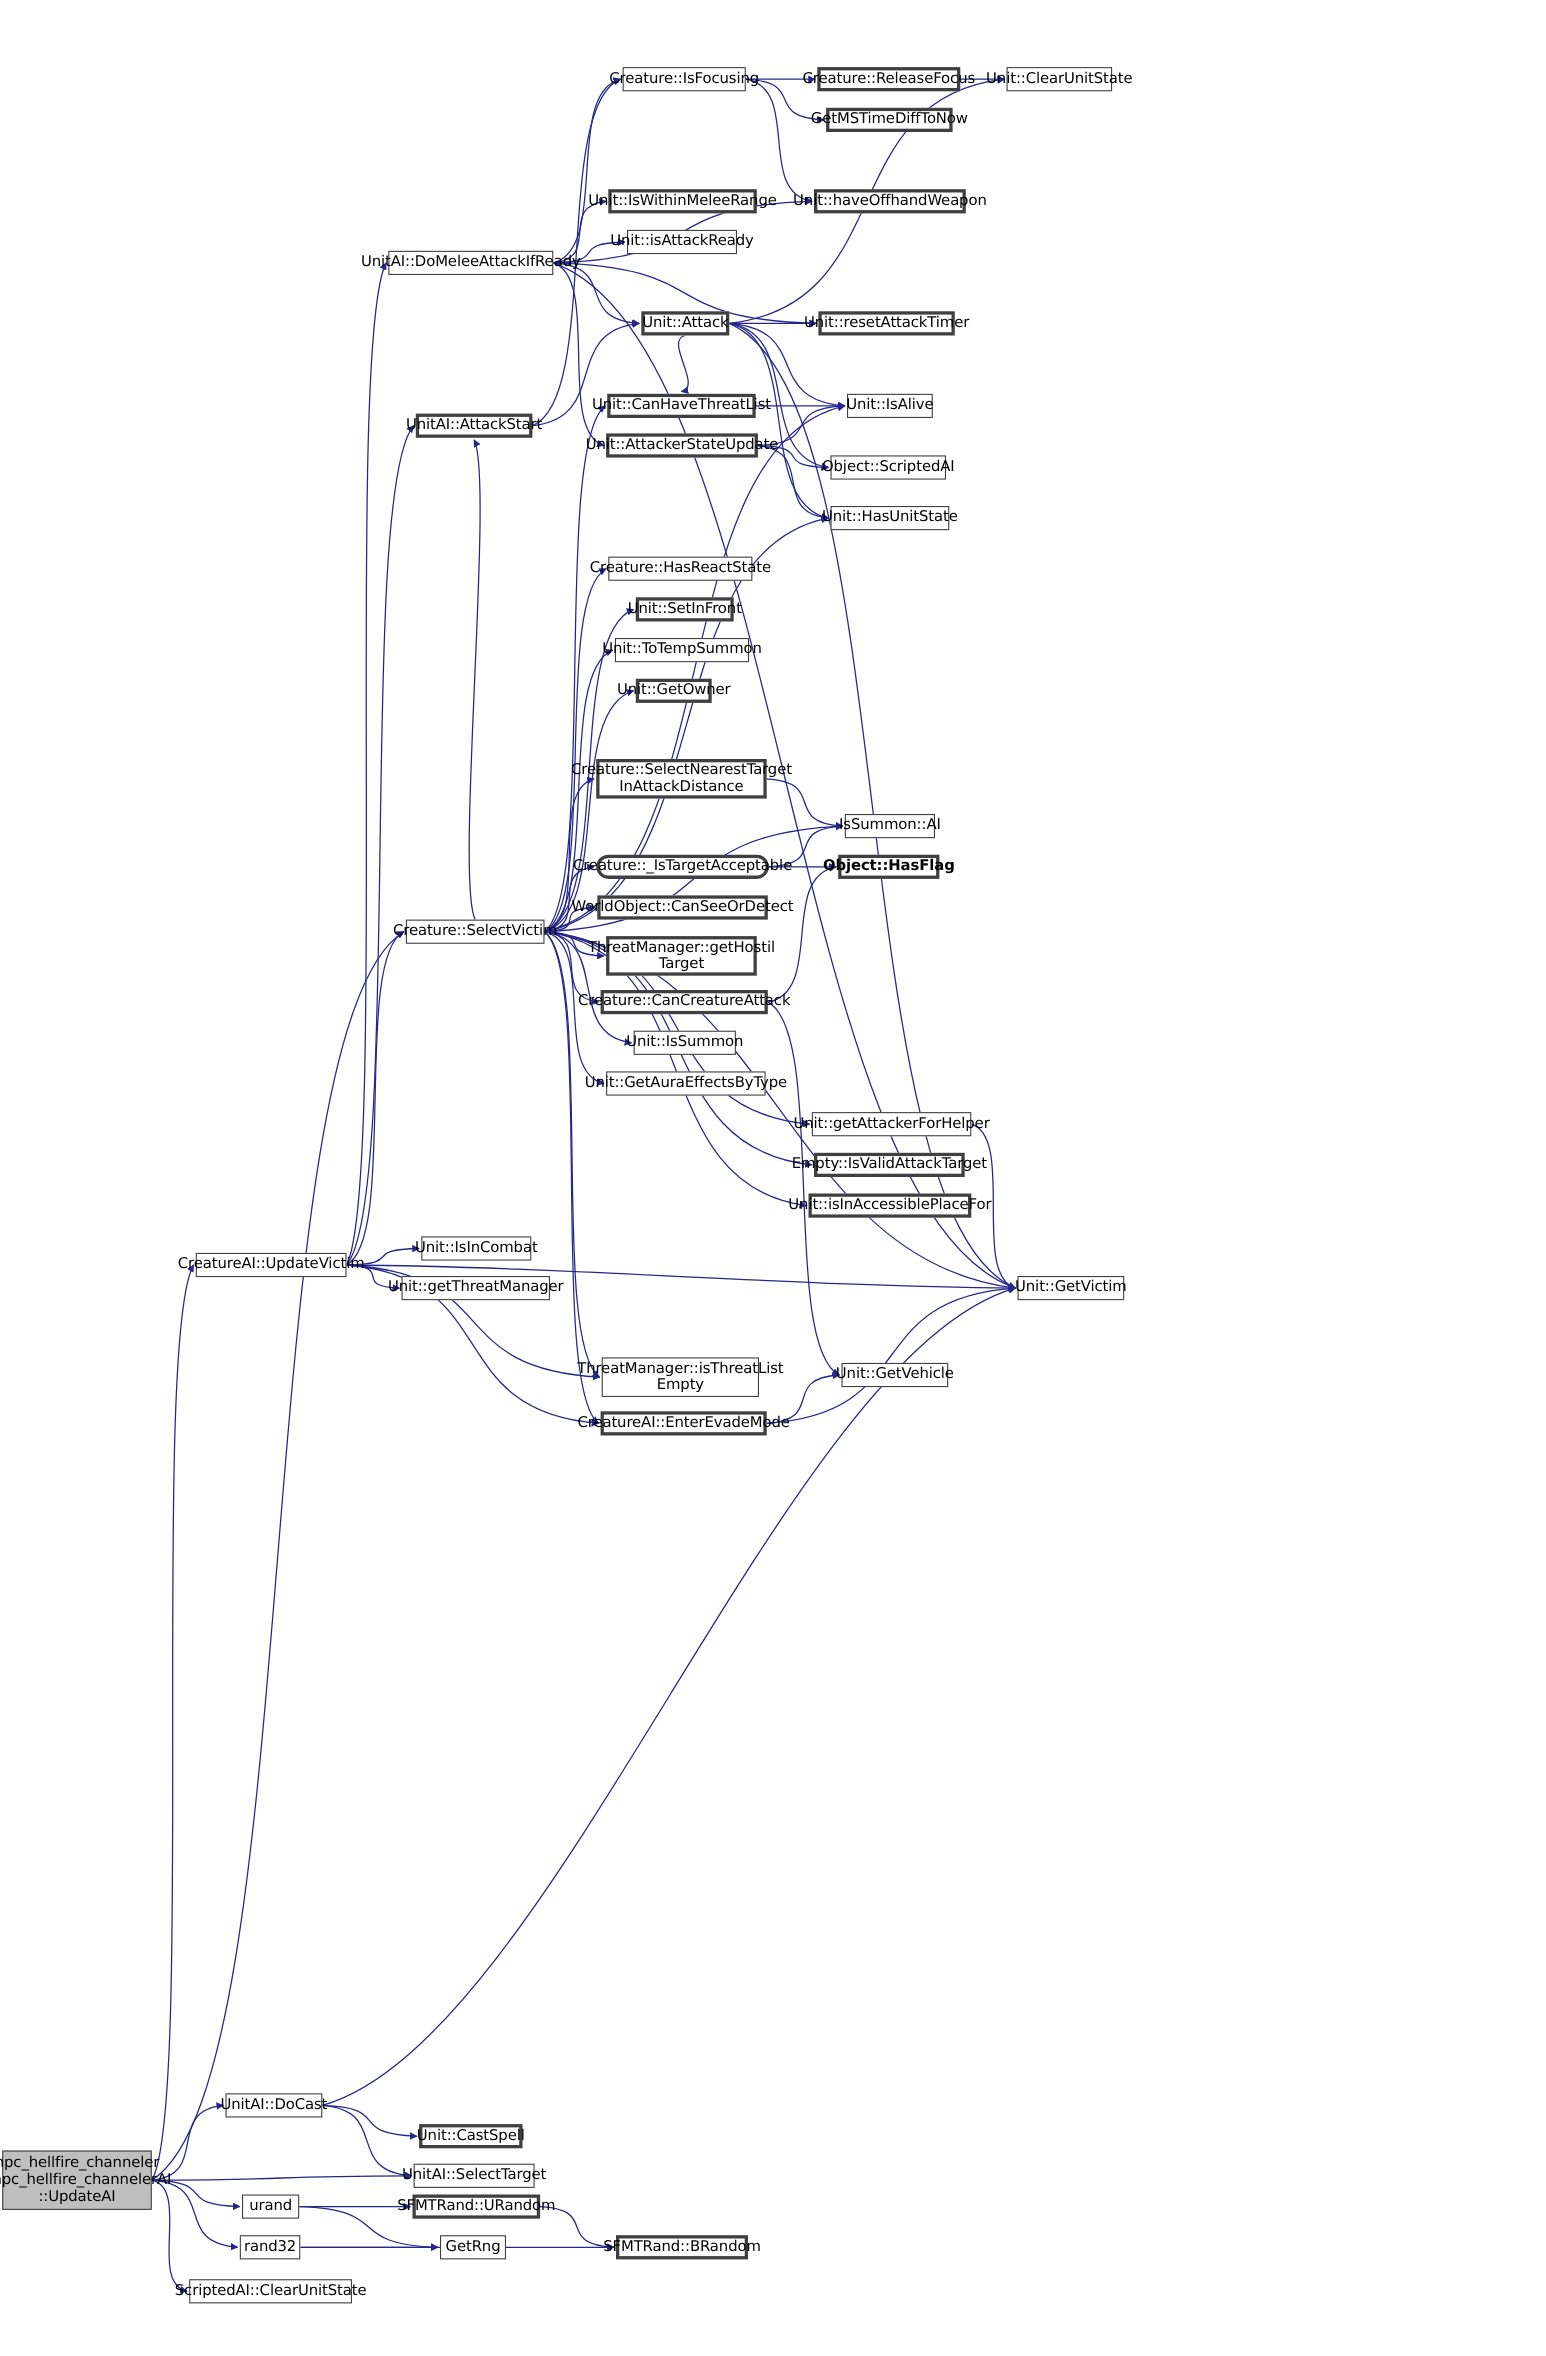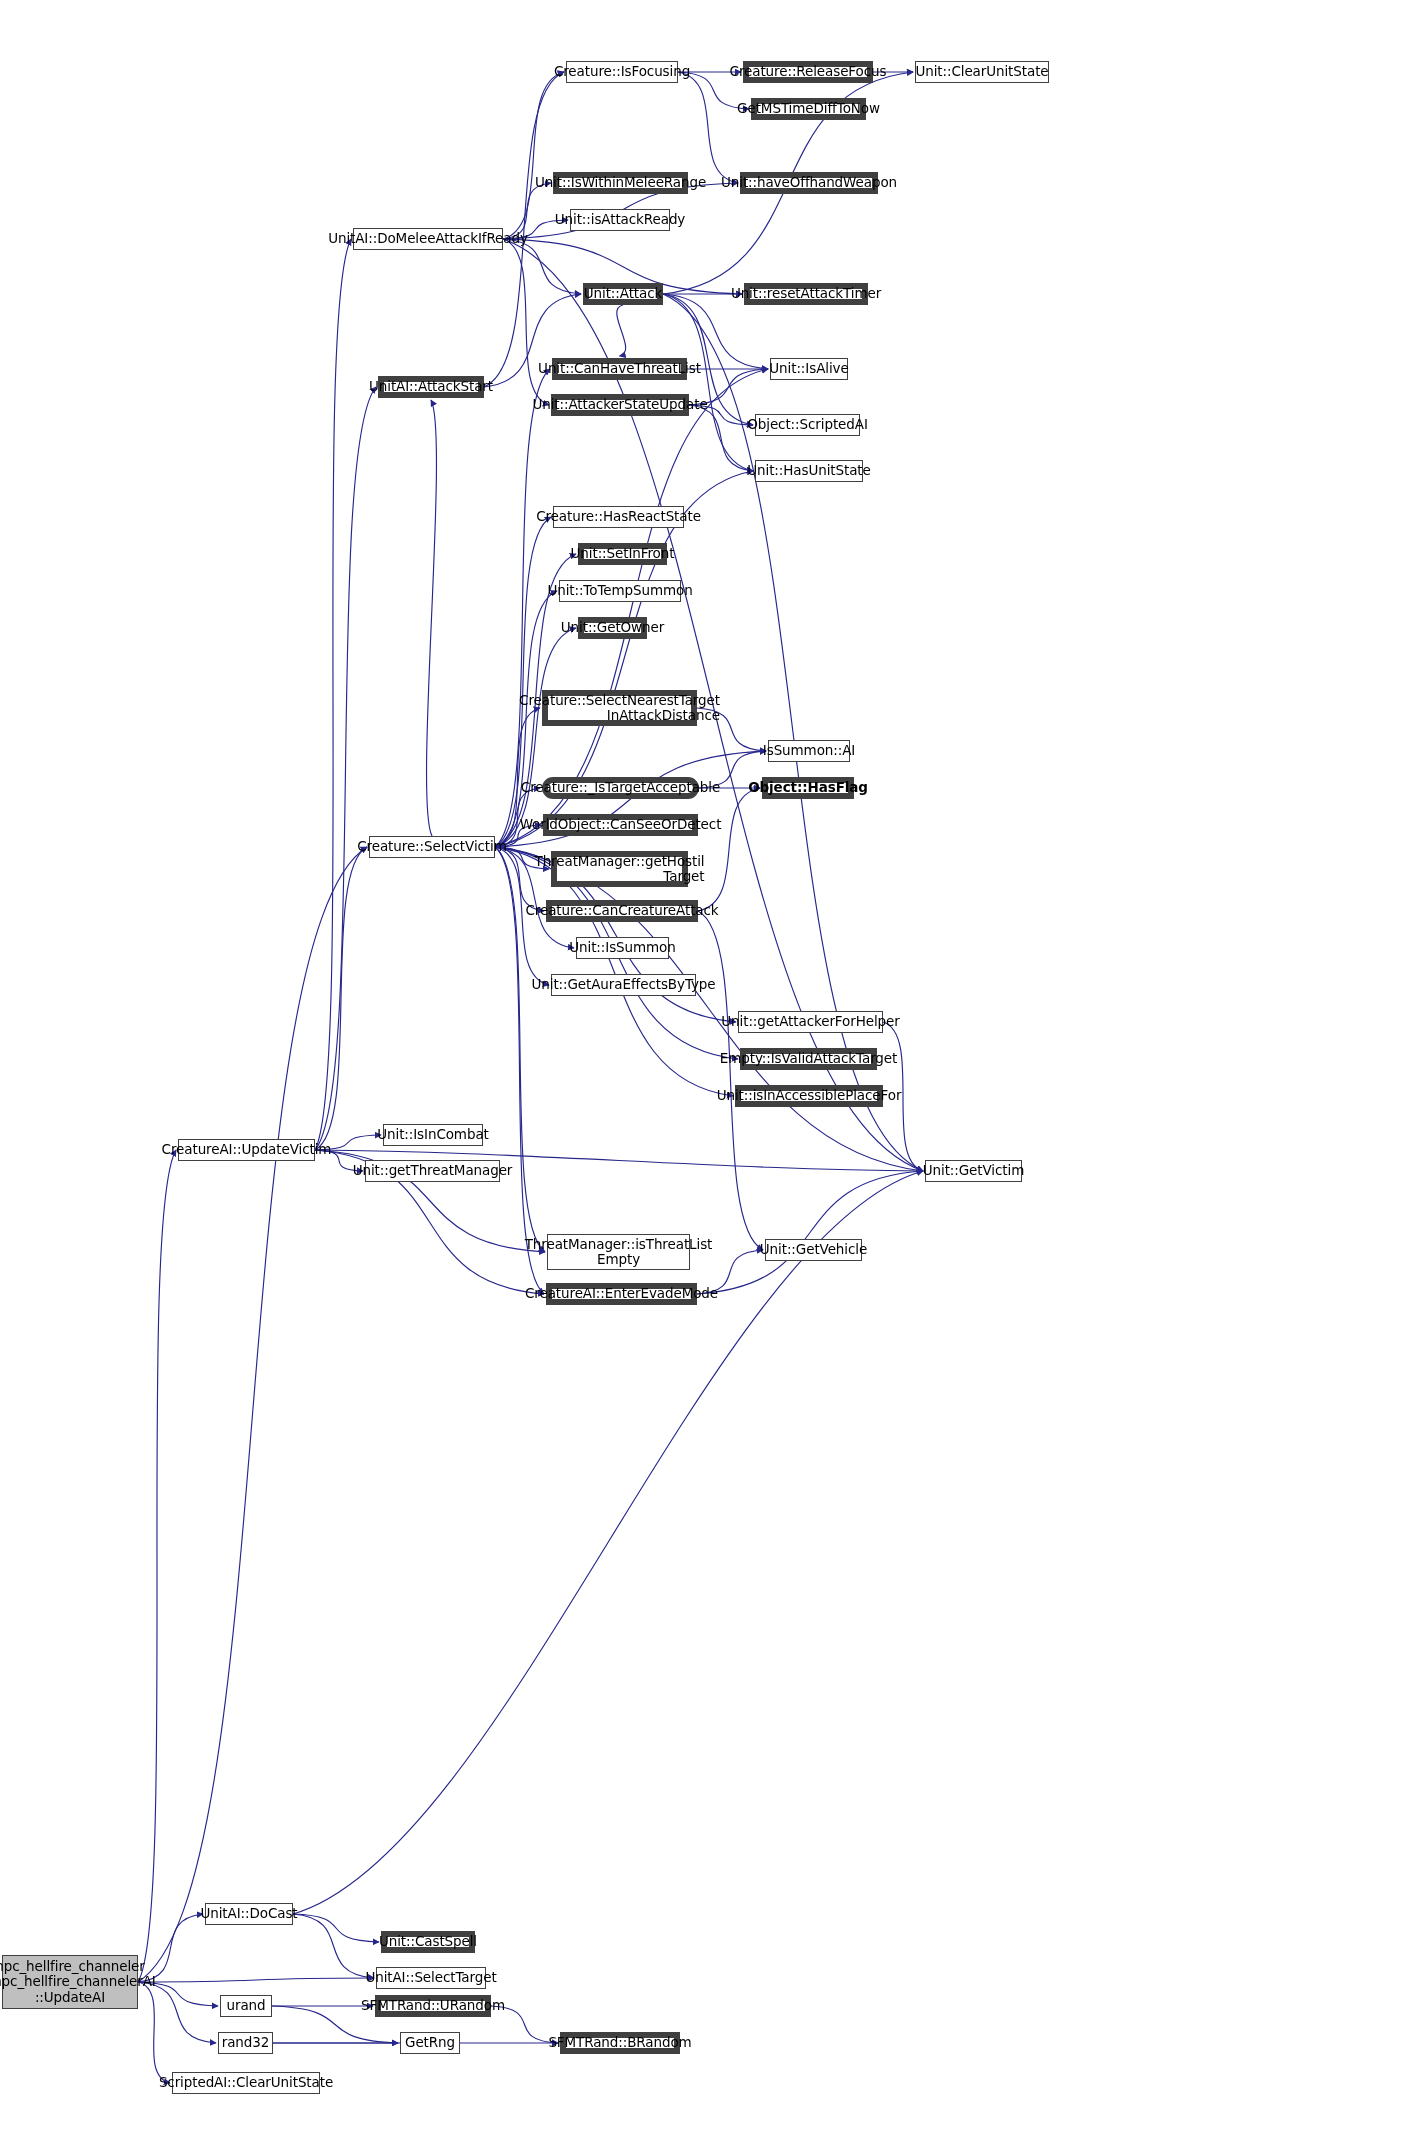--- a/index.html
+++ b/index.html
@@ -3,21 +3,21 @@
 <meta charset="utf-8">
 <style>
   html,body{margin:0;padding:0;background:#ffffff;}
   #canvas{position:relative;width:1405px;height:2142px;background:#ffffff;
           font-family:"DejaVu Sans", sans-serif;overflow:hidden;}
   svg.edges{position:absolute;left:0;top:0;width:1405px;height:2142px;pointer-events:none;}
   .node{position:absolute;box-sizing:border-box;display:flex;align-items:center;
         justify-content:center;text-align:center;background:#ffffff;
         border:1px solid #404040;font-size:13.5px;color:#000000;line-height:1.12;
         letter-spacing:-0.1px;white-space:pre-line;padding:0 4px;}
-  .node.red{border:6px solid #404040;text-align:right;}
+  .node.red{border:3px solid #404040;}
   .node.root{background:#bfbfbf;border:1px solid #404040;}
 </style>
 </head>
 <body>
 
 <div id="canvas">
   <svg class="edges" id="edge-layer">
     <defs>
       <marker id="arw" viewBox="0 0 10 10" refX="9" refY="5" markerWidth="6" markerHeight="6" orient="auto-start-reverse">
         <path d="M 0 0 L 10 5 L 0 10 z" fill="#26268c"></path>
@@ -118,21 +118,21 @@
       <div class="node red" style="left: 560px; top: 2032px; width: 120px; height: 22px;">SFMTRand::BRandom</div>
       <div class="node" style="left: 172px; top: 2072px; width: 148px; height: 22px;">ScriptedAI::ClearUnitState</div>
       <div class="node" style="left: 178px; top: 1139px; width: 137px; height: 22px;">CreatureAI::UpdateVictim</div>
       <div class="node" style="left: 383px; top: 1124px; width: 100px; height: 22px;">Unit::IsInCombat</div>
       <div class="node" style="left: 365px; top: 1160px; width: 135px; height: 22px;">Unit::getThreatManager</div>
       <div class="node" style="left: 369px; top: 836px; width: 126px; height: 22px;">Creature::SelectVictim</div>
       <div class="node red" style="left: 378px; top: 376px; width: 106px; height: 22px;">UnitAI::AttackStart</div>
       <div class="node" style="left: 353px; top: 228px; width: 150px; height: 22px;">UnitAI::DoMeleeAttackIfReady</div>
       <div class="node" style="left: 566px; top: 61px; width: 112px; height: 22px;">Creature::IsFocusing</div>
       <div class="node red" style="left: 743px; top: 61px; width: 130px; height: 22px;">Creature::ReleaseFocus</div>
-      <div class="node" style="left: 915px; top: 61px; width: 134px; height: 22px;">Unit::ClearUnitState</div>
+      <div class="node" style="left: 915px; top: 61px; width: 96px; height: 22px;">Unit::ClearUnitState</div>
       <div class="node red" style="left: 751px; top: 98px; width: 115px; height: 22px;">GetMSTimeDiffToNow</div>
       <div class="node red" style="left: 553px; top: 172px; width: 135px; height: 22px;">Unit::IsWithinMeleeRange</div>
       <div class="node red" style="left: 740px; top: 172px; width: 138px; height: 22px;">Unit::haveOffhandWeapon</div>
       <div class="node" style="left: 570px; top: 209px; width: 100px; height: 22px;">Unit::isAttackReady</div>
       <div class="node red" style="left: 583px; top: 283px; width: 80px; height: 22px;">Unit::Attack</div>
       <div class="node red" style="left: 744px; top: 283px; width: 124px; height: 22px;">Unit::resetAttackTimer</div>
       <div class="node" style="left: 770px; top: 358px; width: 78px; height: 22px;">Unit::IsAlive</div>
       <div class="node red" style="left: 552px; top: 358px; width: 135px; height: 22px;">Unit::CanHaveThreatList</div>
       <div class="node red" style="left: 551px; top: 394px; width: 138px; height: 22px;">Unit::AttackerStateUpdate</div>
       <div class="node" style="left: 755px; top: 414px; width: 105px; height: 22px;">Object::ScriptedAI</div>

